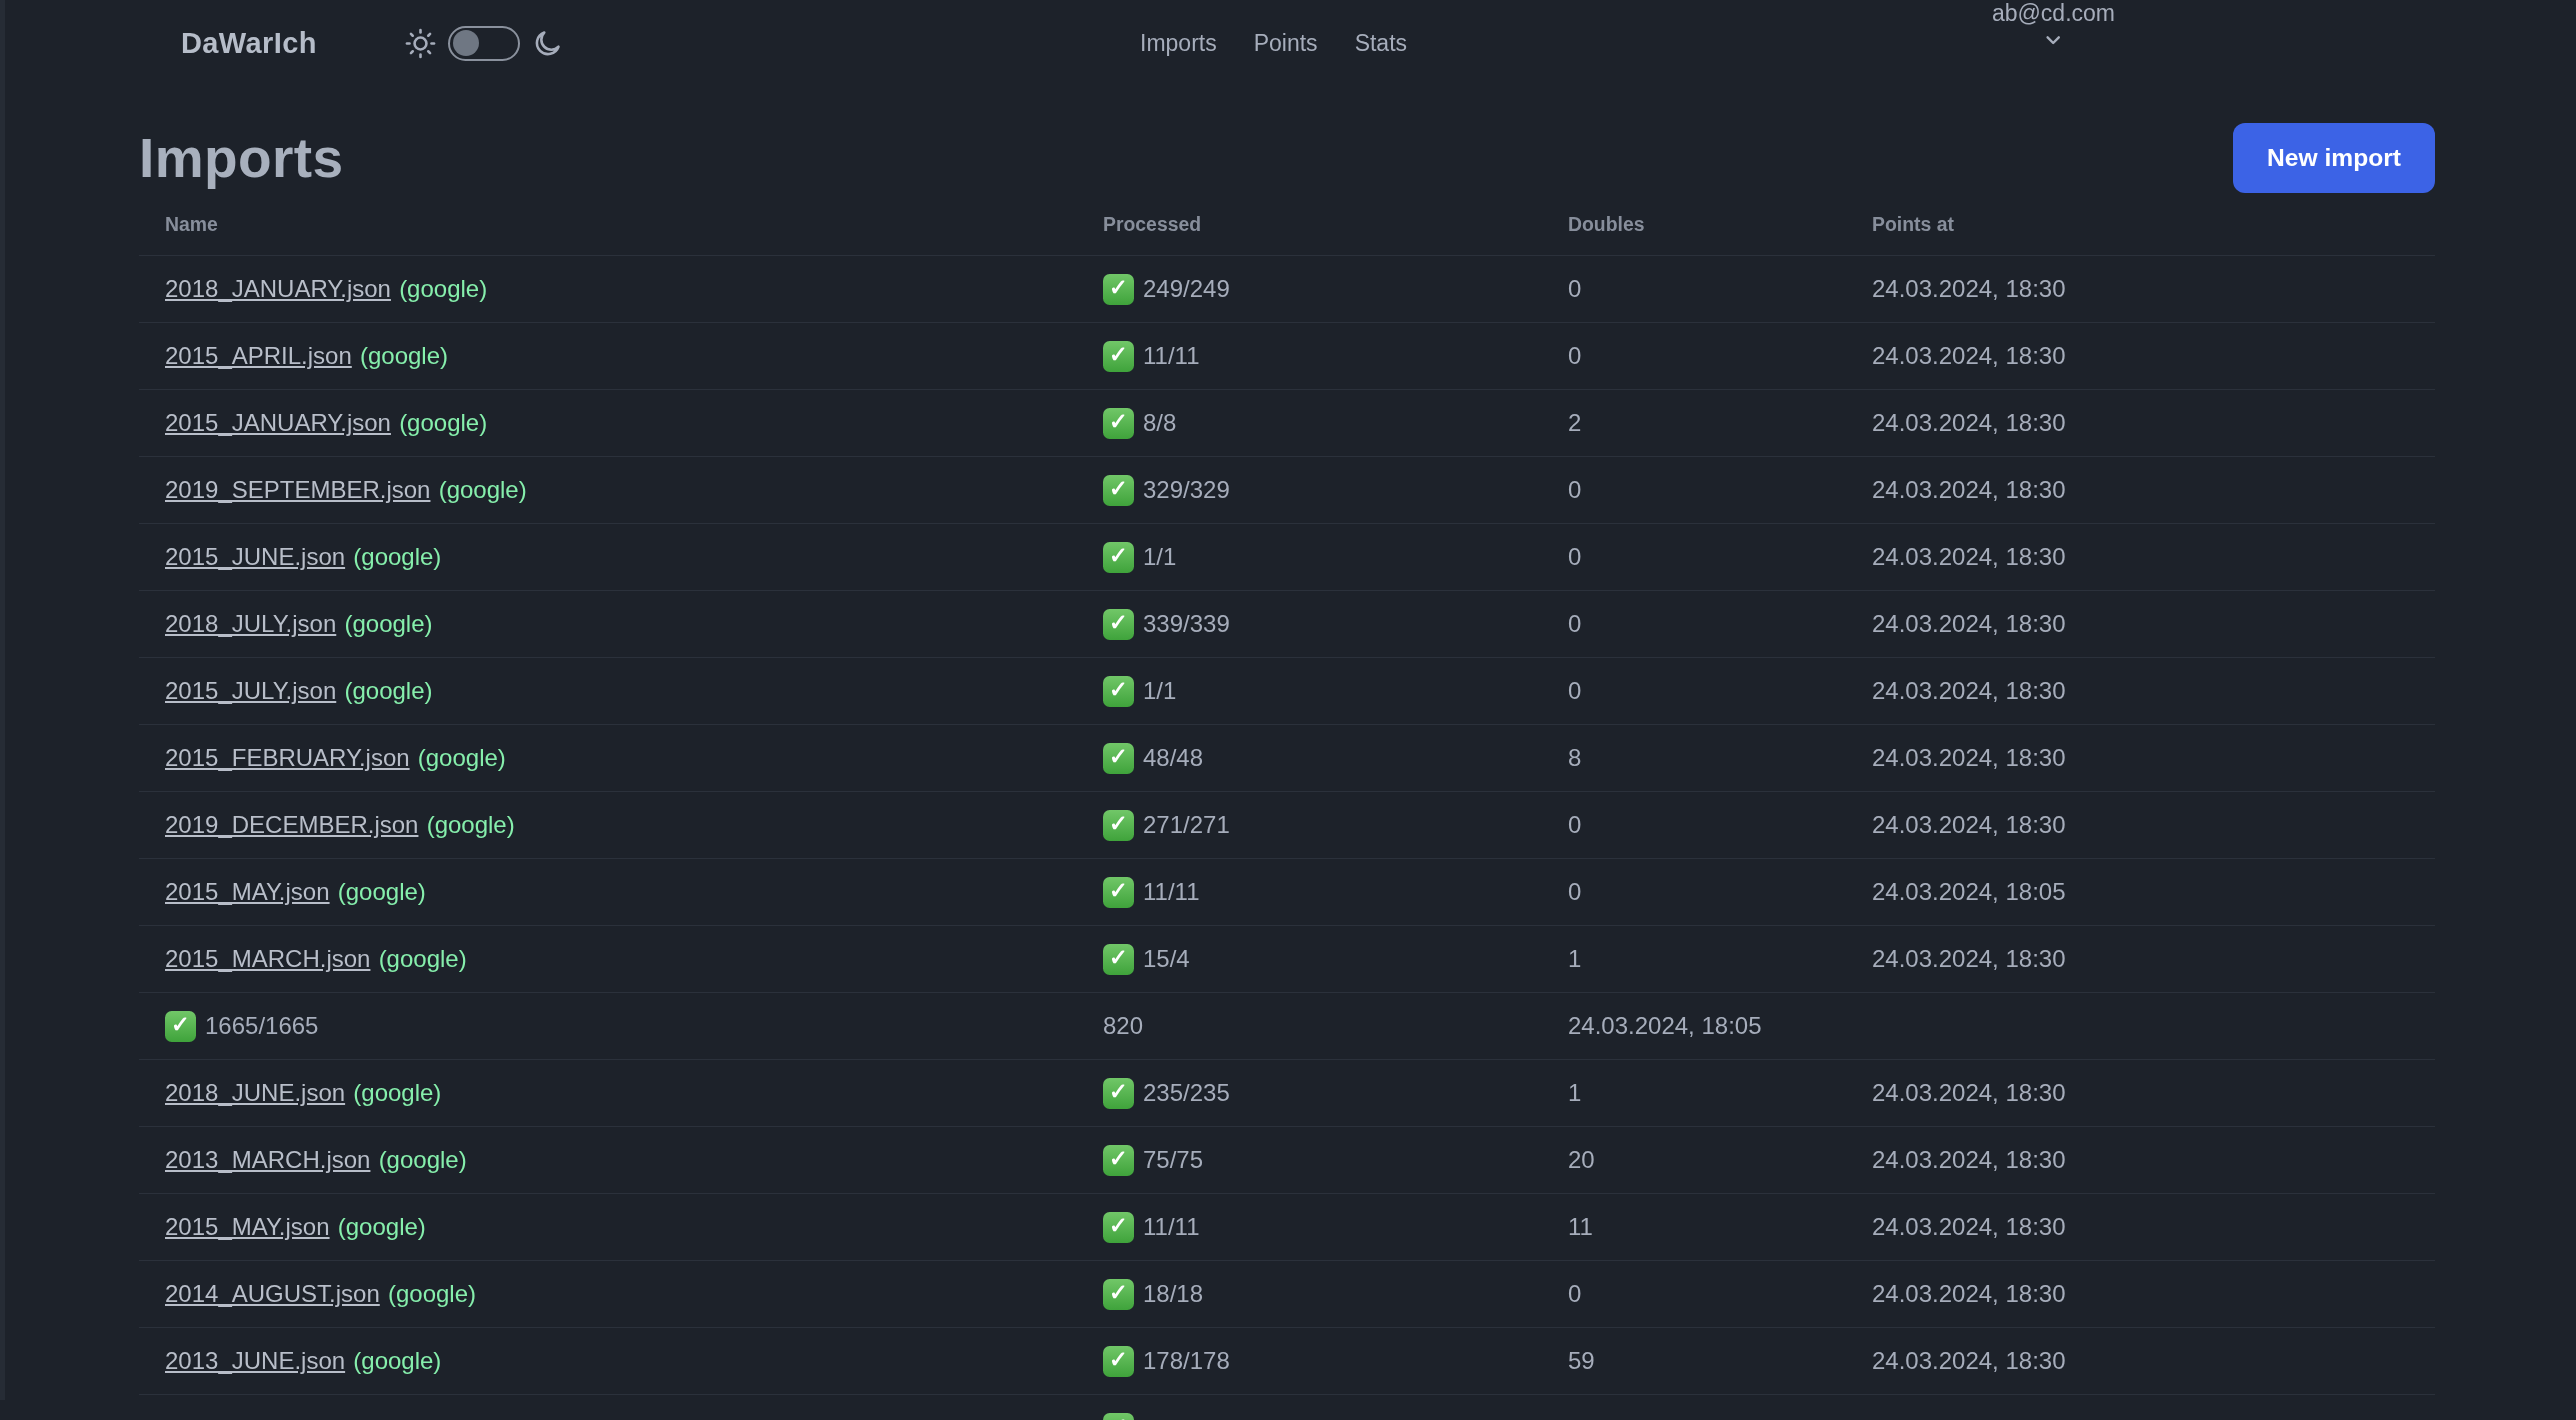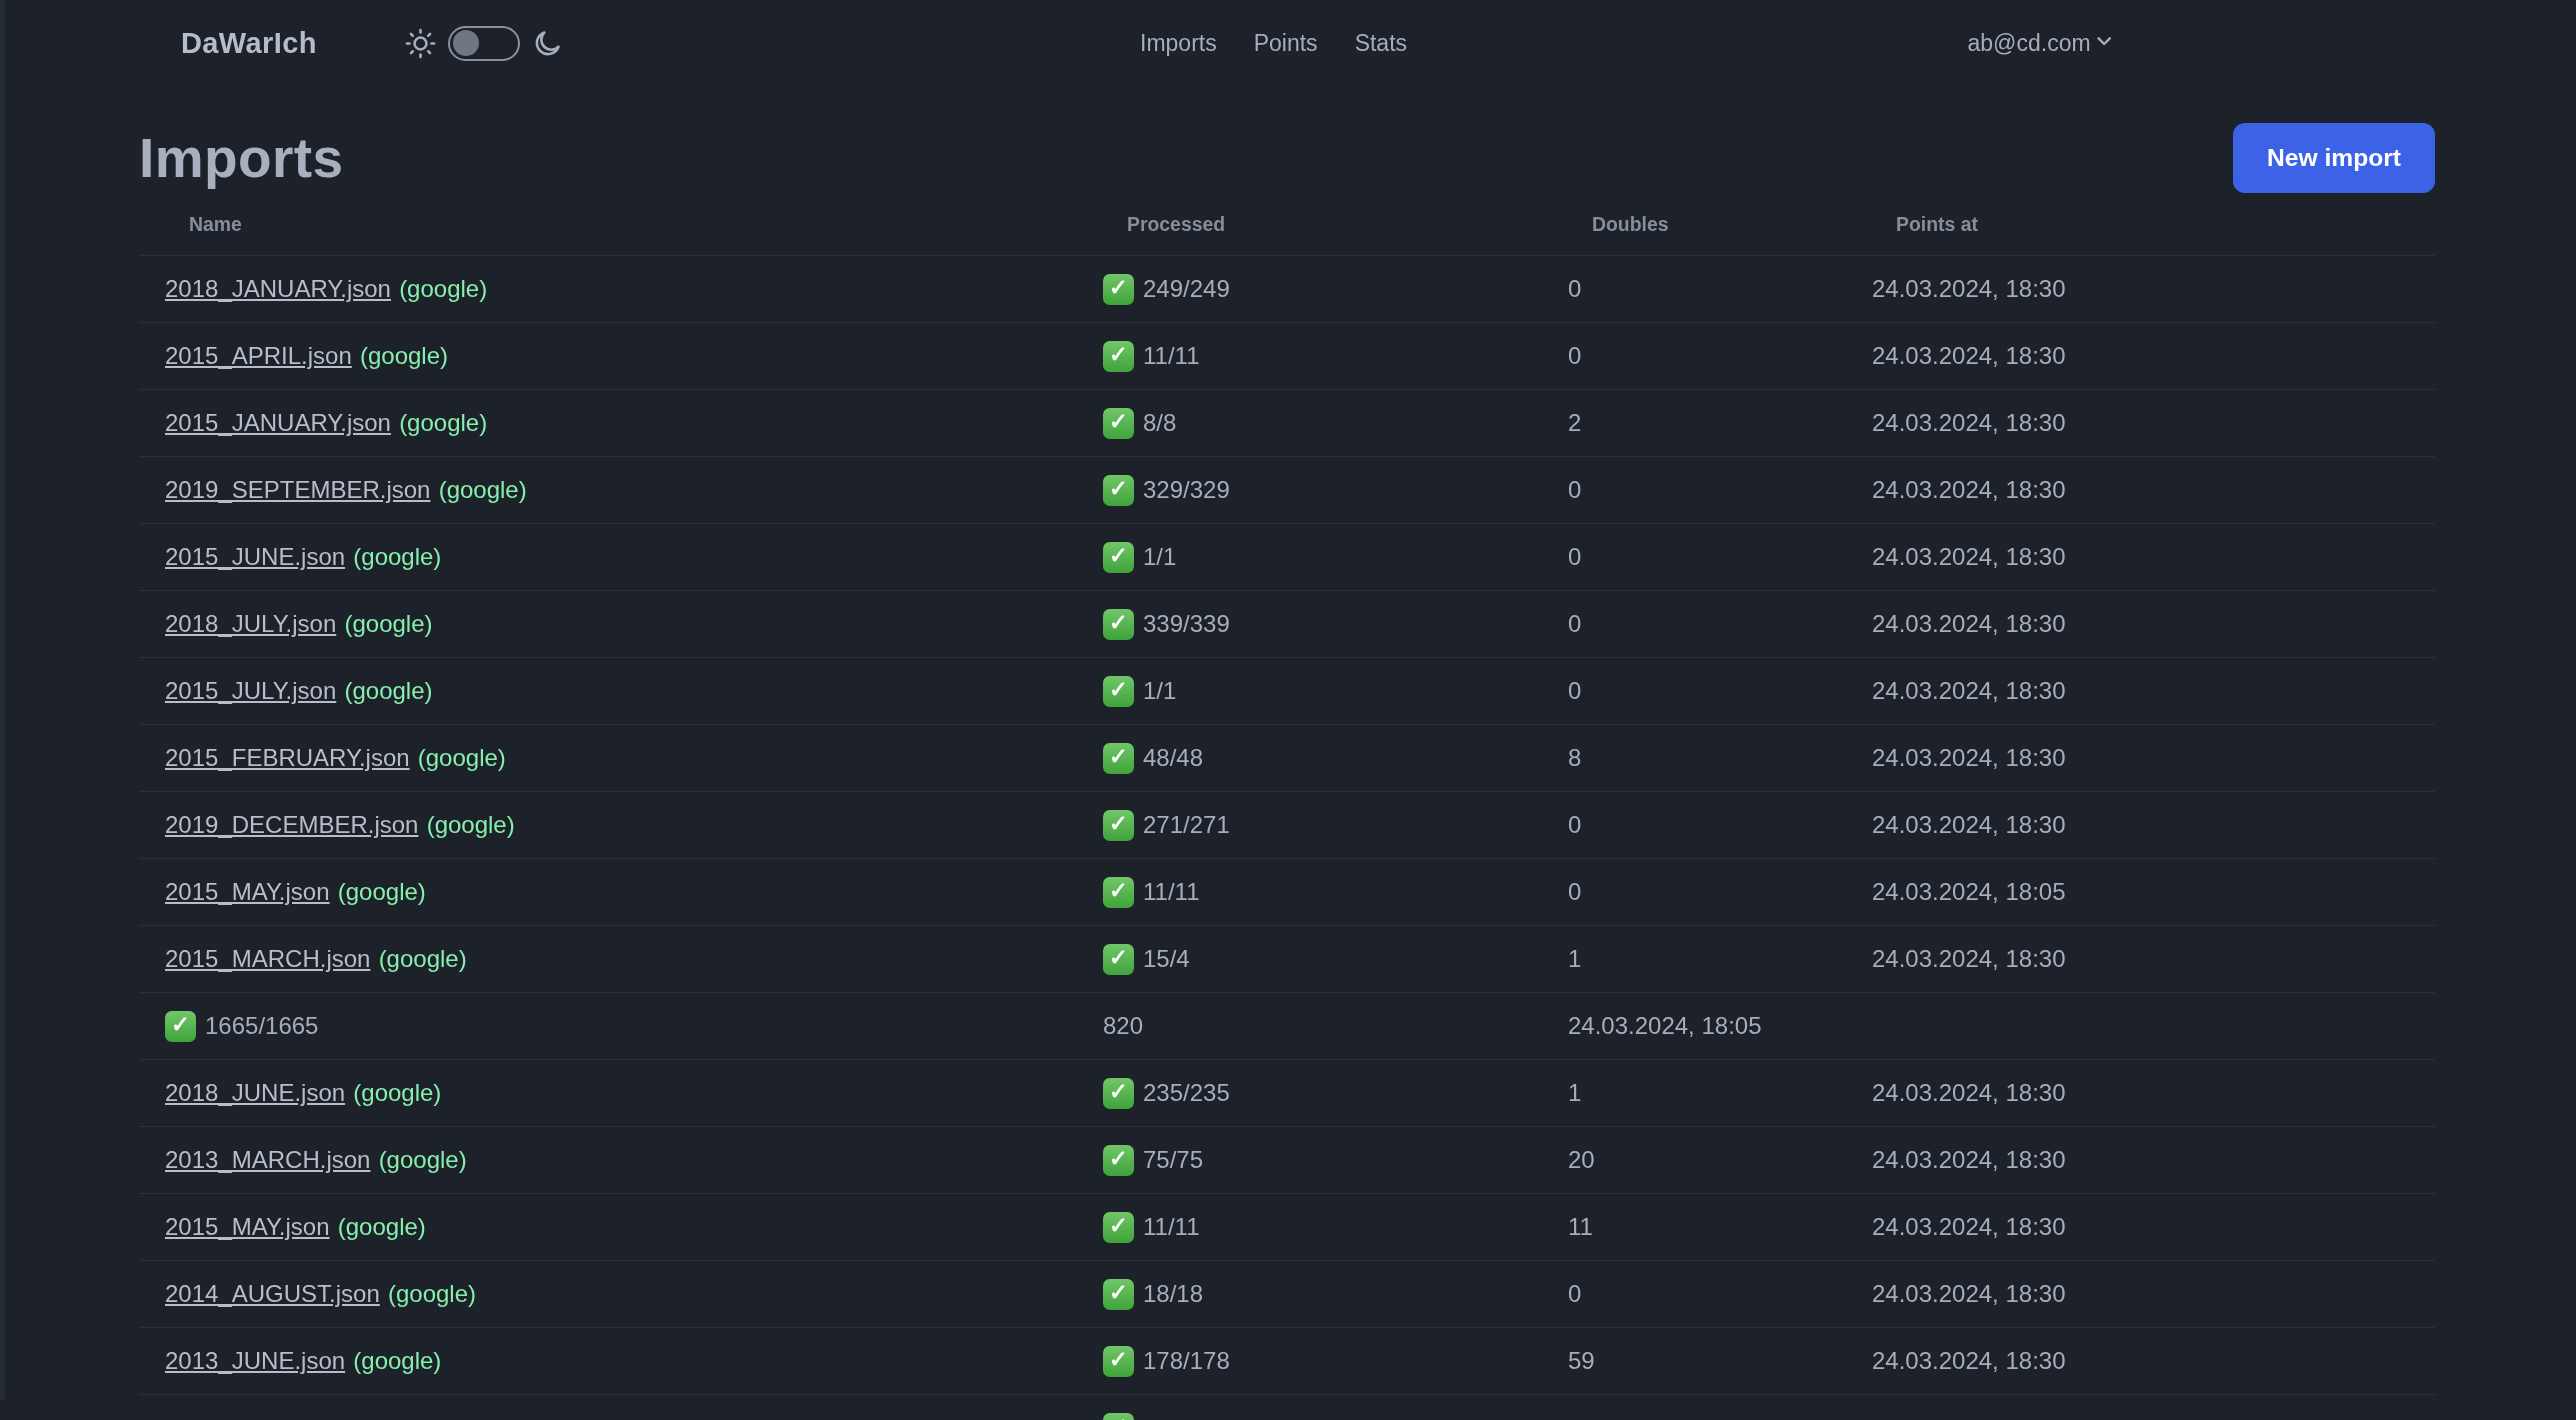--- a/index.html
+++ b/index.html
@@ -44,21 +44,21 @@
   }
   nav.main-nav {
     position: absolute; left: 1140px; top: 0; height: 86px;
     display: flex; align-items: center; gap: 37px;
   }
   nav.main-nav a {
     font-size: 23px; color: #a6adbb; text-decoration: none; cursor: pointer;
   }
   .user-menu {
     position: absolute; right: 177px; top: 0; height: 86px;
-    display: flex; align-items: center; gap: 2px; cursor: pointer;
+    display: flex; align-items: center; gap: 2px; cursor: pointer; flex-direction: column;
   }
   .user-menu .email { font-size: 23px; color: #a6adbb; }
 
   
   main {
     position: relative;
     margin: 0 0 0 139px;
     width: 2296px;
   }
   .page-head {
@@ -87,21 +87,21 @@
     align-items: center;
     padding-left: 26px;
     height: 67px;
     border-bottom: 0.7px solid #2b313b;
   }
   .trow.thead {
     height: 63px;
     border-bottom: 0.7px solid #2b313b;
   }
   .thead .th {
-    font-size: 19.4px; font-weight: 700; color: #878e9b; margin-left: 24px;
+    font-size: 19.4px; font-weight: 700; color: #878e9b;
   }
   .cell { font-size: 24px; color: #a6adbb; white-space: nowrap; }
   .cell.name a.file-link {
     color: #b8bec9; text-decoration: underline; cursor: pointer;
   }
   .cell.name .src { color: #86efac; margin-left: 8.2px; }
   .cell.processed { display: flex; align-items: center; gap: 9px; }
   .chip {
     display: inline-flex; align-items: center; justify-content: center;
     width: 31px; height: 31px; border-radius: 6.7px;

